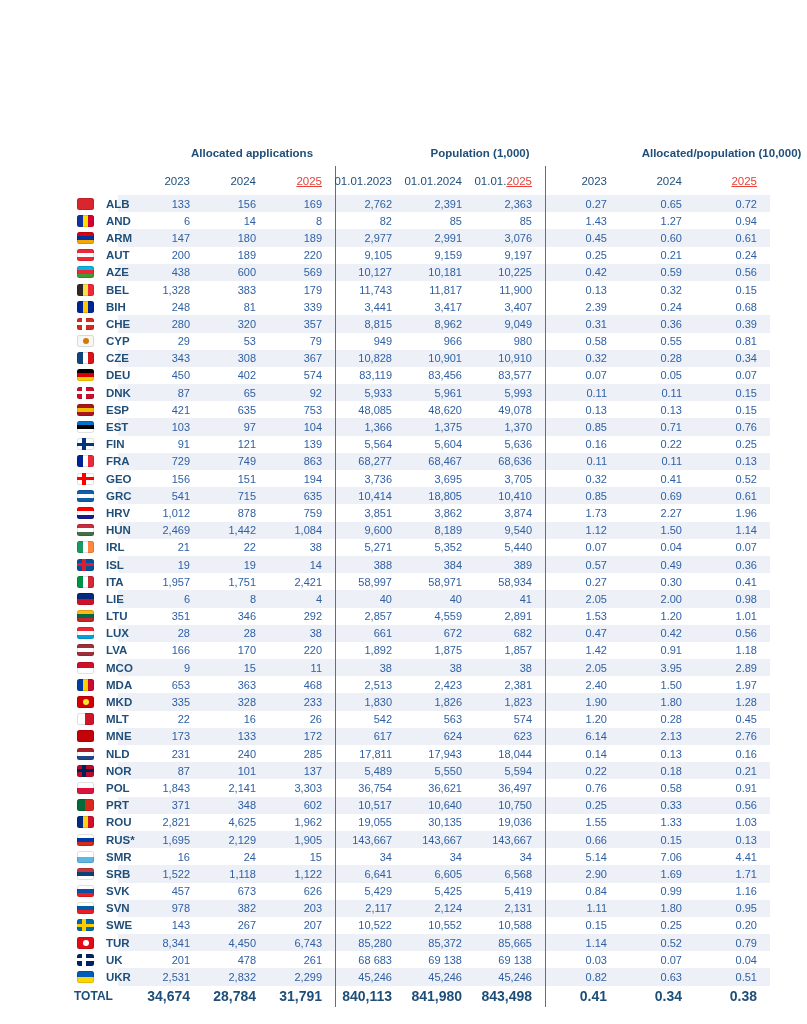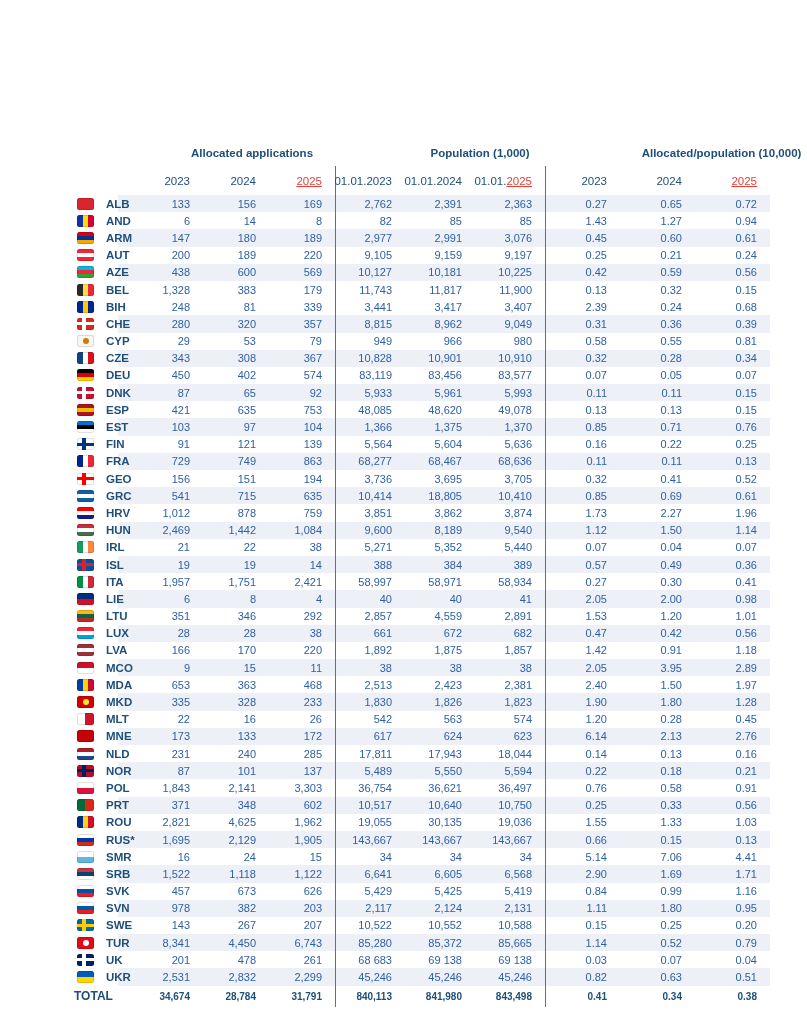--- a/index.html
+++ b/index.html
@@ -22,21 +22,21 @@
   .drow.odd::before{content:"";position:absolute;left:53px;right:0;top:0;bottom:0;background:#edf1f7;z-index:0;}
   .codecell{display:flex;align-items:center;gap:12px;padding-left:12px;font-weight:bold;
             color:#1f4e79;font-size:11.5px;position:relative;z-index:1;}
   .flag{width:17px;height:12px;border-radius:2.5px;flex:0 0 auto;position:relative;overflow:hidden;
         box-shadow:inset 0 0 0 1px rgba(0,0,0,0.12);}
   .flag .cv{position:absolute;left:29%;top:0;width:22%;height:100%;}
   .flag .ch{position:absolute;top:37%;left:0;width:100%;height:26%;}
   .flag .dot{position:absolute;left:50%;top:50%;width:6px;height:6px;border-radius:50%;transform:translate(-50%,-50%);}
   .trow{height:21px;}
   .tlabel{font-size:12px;font-weight:bold;color:#1f4e79;padding-left:9px;position:relative;z-index:1;}
-  .num.tnum{font-weight:bold;color:#1f4e79;font-size:10px;}
+  .num.tnum{font-weight:bold;color:#1f4e79;font-size:14px;}
 </style>
 </head>
 <body>
 
 <div class="page">
 
   <div class="table">
     <div class="grid ghead" id="groupRow">
         <div class="glabel g0">Allocated applications</div>
         <div class="glabel g1">Population (1,000)</div>

